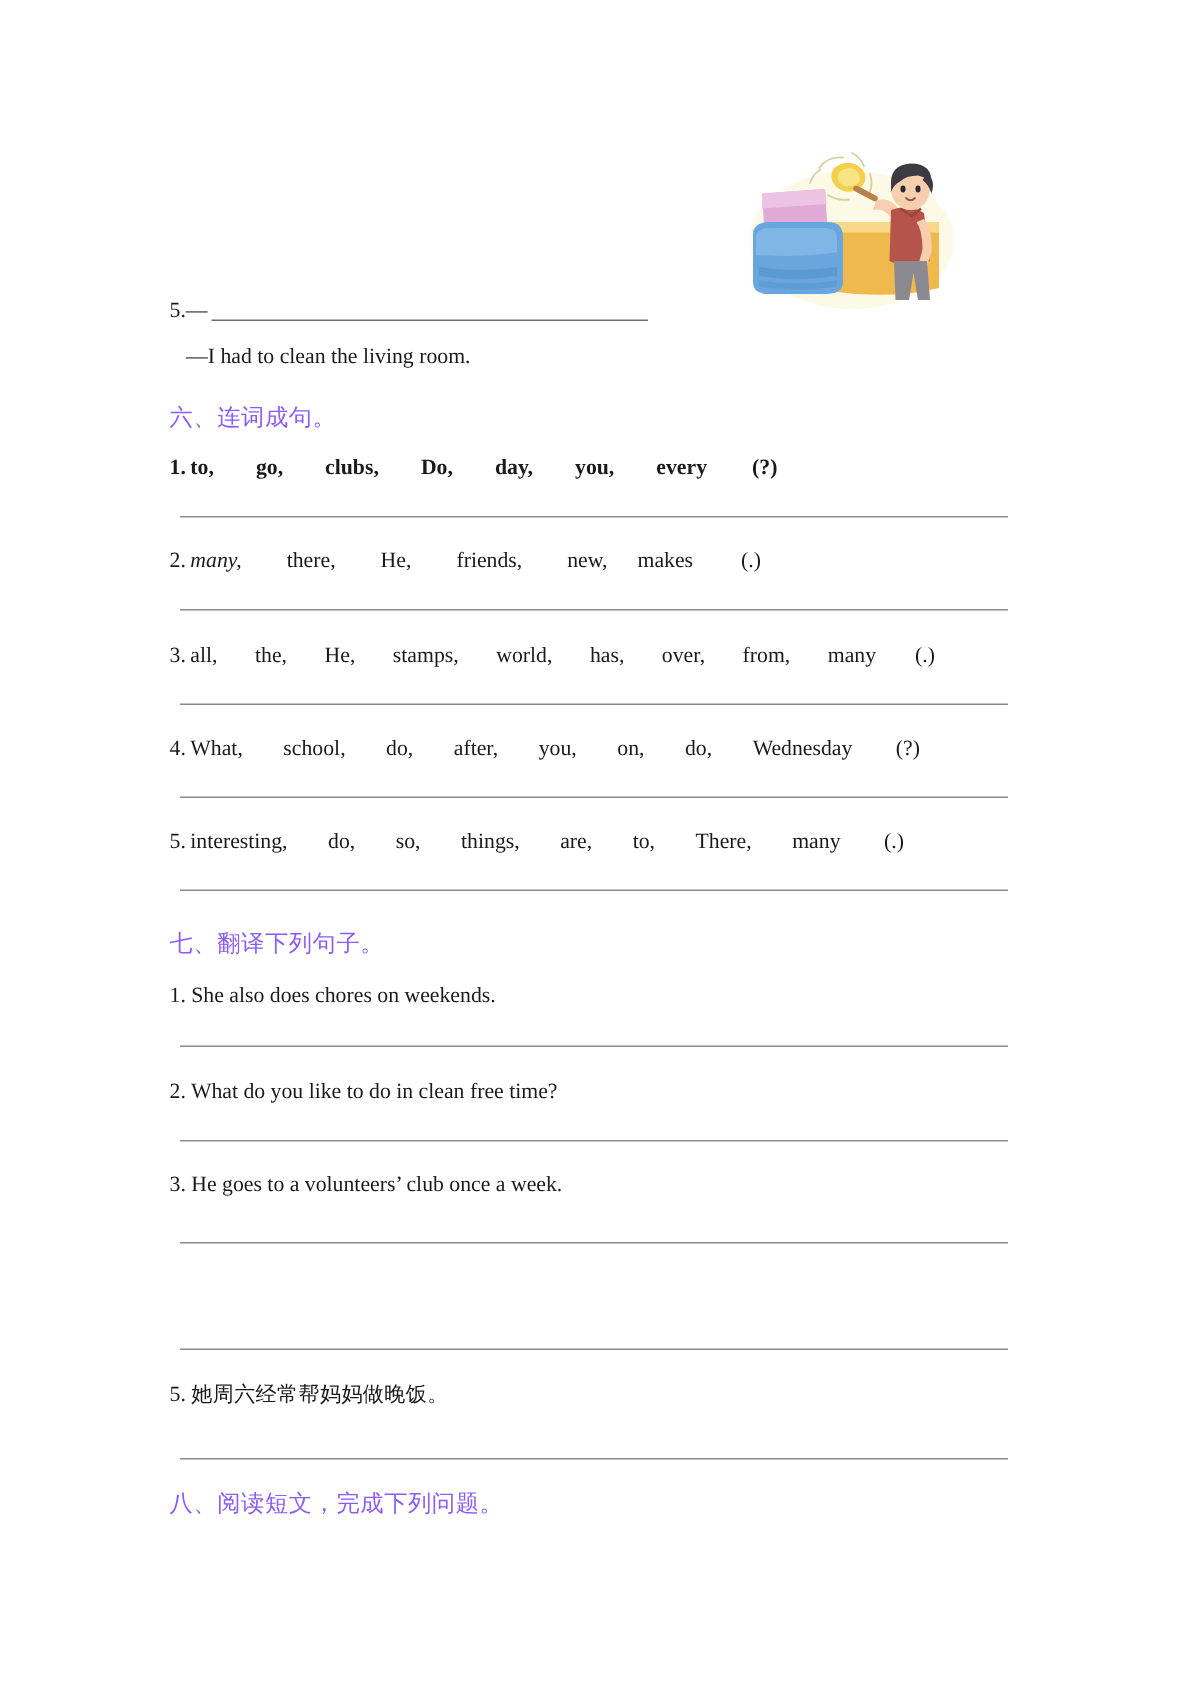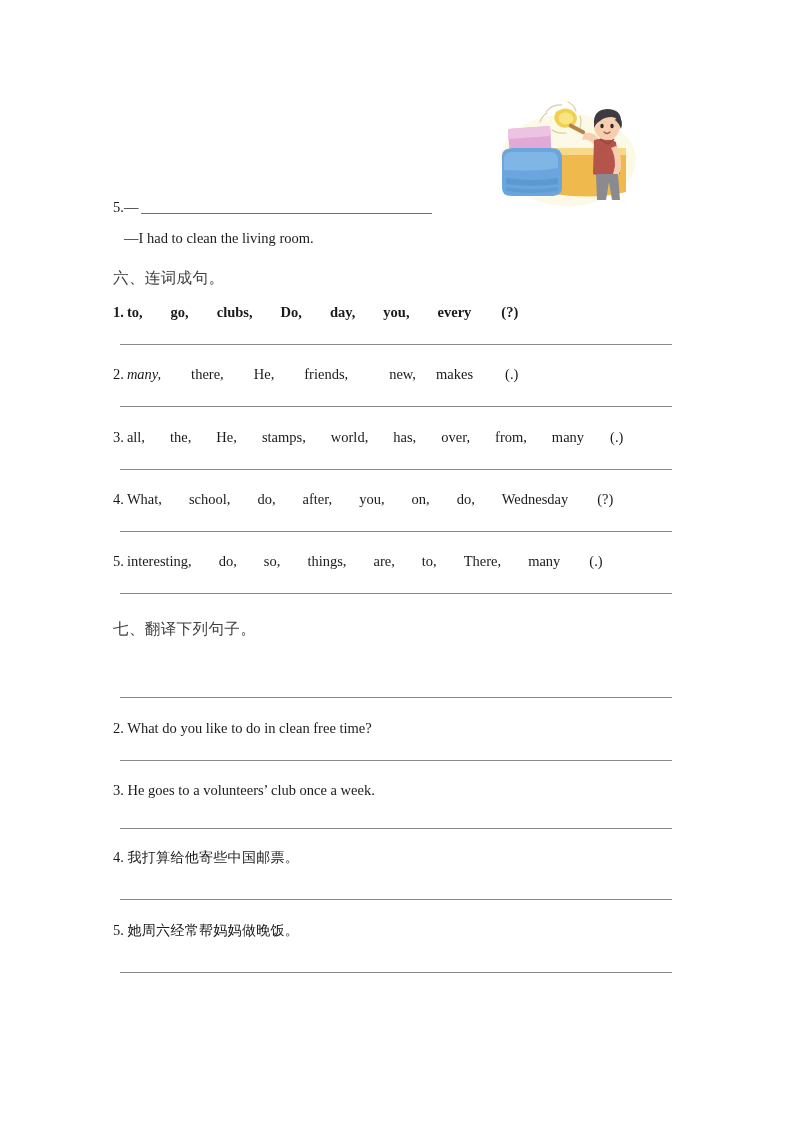--- a/index.html
+++ b/index.html
@@ -40,21 +40,21 @@
     font-size: 14.5px;
     line-height: 1.35;
     white-space: nowrap;
   }
   .heading-cn {
     position: absolute;
     left: 113px;
     font-family: "DejaVu Sans", "Liberation Sans", sans-serif;
     font-size: 15.5px;
     letter-spacing: 0.4px;
-    color: #404040;
+    color: #8b5cf6;
     white-space: nowrap;
   }
   .en {
     font-family: "Liberation Serif", "DejaVu Serif", serif;
   }
   .cn-body {
     font-family: "DejaVu Sans", "Liberation Sans", sans-serif;
     font-size: 14px;
     letter-spacing: 0.3px;
   }
@@ -149,21 +149,21 @@
 
   <div class="q-line" style="top:303px;font-weight:bold;">
     <span class="scramble">
       <span class="num">1.</span><span class="w" style="margin-right:28px;">to,</span><span class="w" style="margin-right:28px;">go,</span><span class="w" style="margin-right:28px;">clubs,</span><span class="w" style="margin-right:28px;">Do,</span><span class="w" style="margin-right:28px;">day,</span><span class="w" style="margin-right:28px;">you,</span><span class="w" style="margin-right:30px;">every</span><span class="w">(?)</span>
     </span>
   </div>
   <div class="rule" style="top:344px;"></div>
 
   <div class="q-line" style="top:365px;">
     <span class="scramble">
-      <span class="num">2.</span><span class="w" style="margin-right:30px;font-style:italic;">many,</span><span class="w" style="margin-right:30px;">there,</span><span class="w" style="margin-right:30px;">He,</span><span class="w" style="margin-right:41px;">friends,</span><span class="w" style="margin-right:20px;text-align:right;">new,</span><span class="w" style="margin-right:32px;">makes</span><span class="w">(.)</span>
+      <span class="num">2.</span><span class="w" style="margin-right:30px;font-style:italic;">many,</span><span class="w" style="margin-right:30px;">there,</span><span class="w" style="margin-right:30px;">He,</span><span class="w" style="margin-right:30px;">friends,</span><span class="w" style="margin-right:20px;text-align:right;">new,</span><span class="w" style="margin-right:32px;">makes</span><span class="w">(.)</span>
     </span>
   </div>
   <div class="rule" style="top:406px;"></div>
 
   <div class="q-line" style="top:428px;">
     <span class="scramble">
       <span class="num">3.</span><span class="w" style="margin-right:25px;">all,</span><span class="w" style="margin-right:25px;">the,</span><span class="w" style="margin-right:25px;">He,</span><span class="w" style="margin-right:25px;">stamps,</span><span class="w" style="margin-right:25px;">world,</span><span class="w" style="margin-right:25px;">has,</span><span class="w" style="margin-right:25px;">over,</span><span class="w" style="margin-right:25px;">from,</span><span class="w" style="margin-right:26px;">many</span><span class="w">(.)</span>
     </span>
   </div>
   <div class="rule" style="top:469px;"></div>
@@ -177,40 +177,41 @@
 
   <div class="q-line" style="top:552px;">
     <span class="scramble">
       <span class="num">5.</span><span class="w" style="margin-right:27px;">interesting,</span><span class="w" style="margin-right:27px;">do,</span><span class="w" style="margin-right:27px;">so,</span><span class="w" style="margin-right:27px;">things,</span><span class="w" style="margin-right:27px;">are,</span><span class="w" style="margin-right:27px;">to,</span><span class="w" style="margin-right:27px;">There,</span><span class="w" style="margin-right:29px;">many</span><span class="w">(.)</span>
     </span>
   </div>
   <div class="rule" style="top:593px;"></div>
 
   <div class="heading-cn" style="top:619px;">七、翻译下列句子。</div>
 
+  <div class="q-line" style="top:655px;">
+    <span>1.</span>
+    <span class="en">She also does chores on weekends.</span>
+  </div>
   <div class="rule" style="top:697px;"></div>
 
   <div class="q-line" style="top:719px;">
     <span>2.</span>
     <span class="en">What do you like to do in clean free time?</span>
   </div>
   <div class="rule" style="top:760px;"></div>
 
   <div class="q-line" style="top:781px;">
     <span>3.</span>
     <span class="en">He goes to a volunteers’ club once a week.</span>
   </div>
   <div class="rule" style="top:828px;"></div>
 
-  <div class="q-line" style="top:848px;">
-    <span>4.</span>
-    <span class="cn-body">我打算给他寄些中国邮票。</span>
-  </div>
   <div class="rule" style="top:899px;"></div>
 
   <div class="q-line" style="top:921px;">
     <span>5.</span>
     <span class="cn-body">她周六经常帮妈妈做晚饭。</span>
   </div>
   <div class="rule" style="top:972px;"></div>
 
+  <div class="heading-cn" style="top:992px;">八、阅读短文，完成下列问题。</div>
 
 </div>
 
 </body></html>

